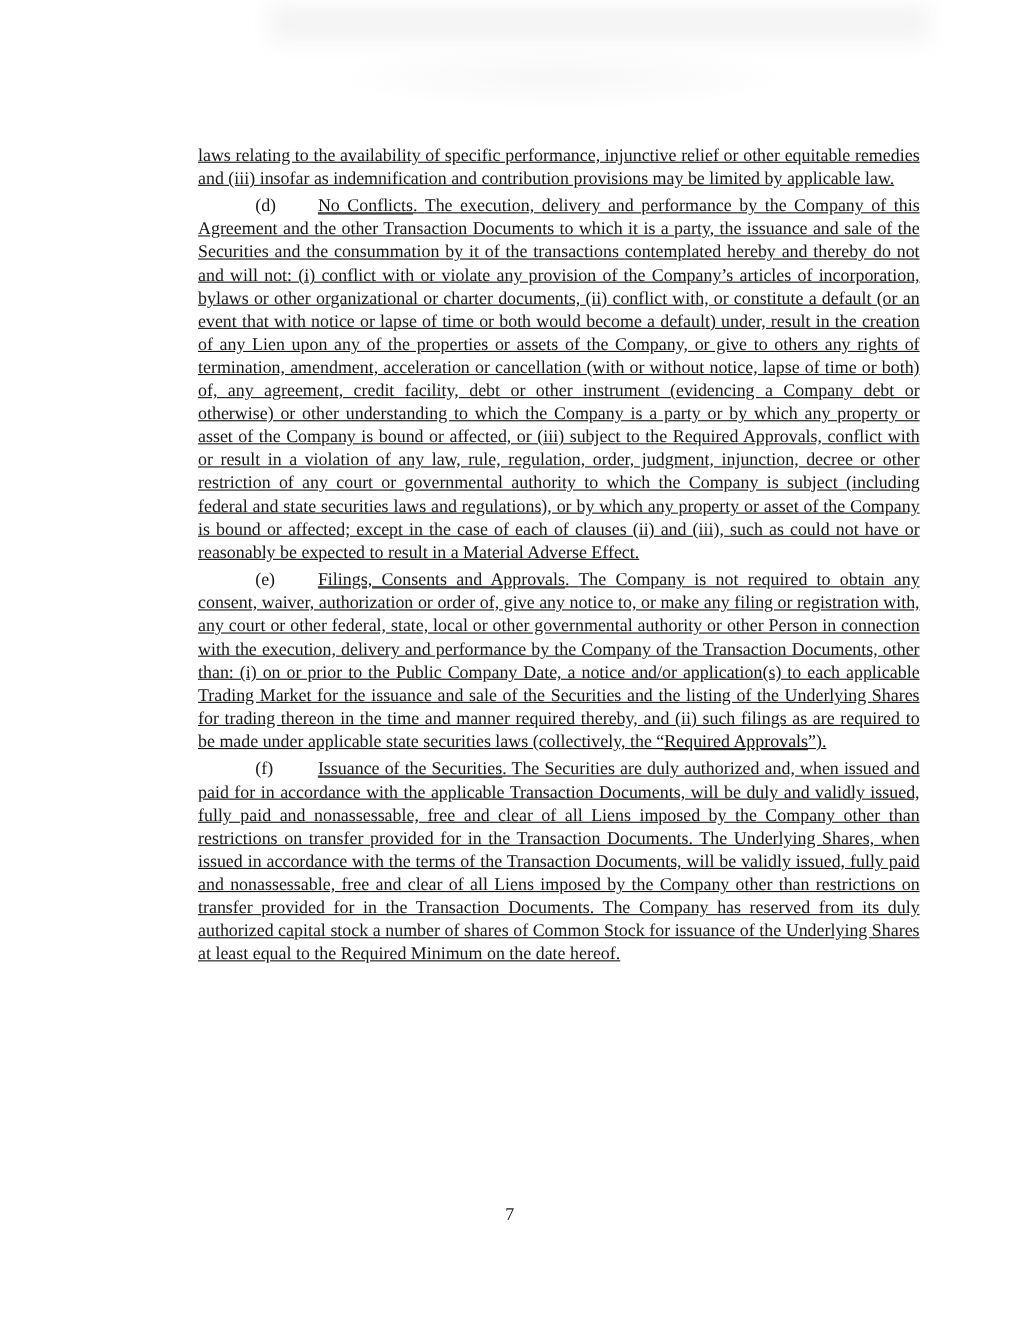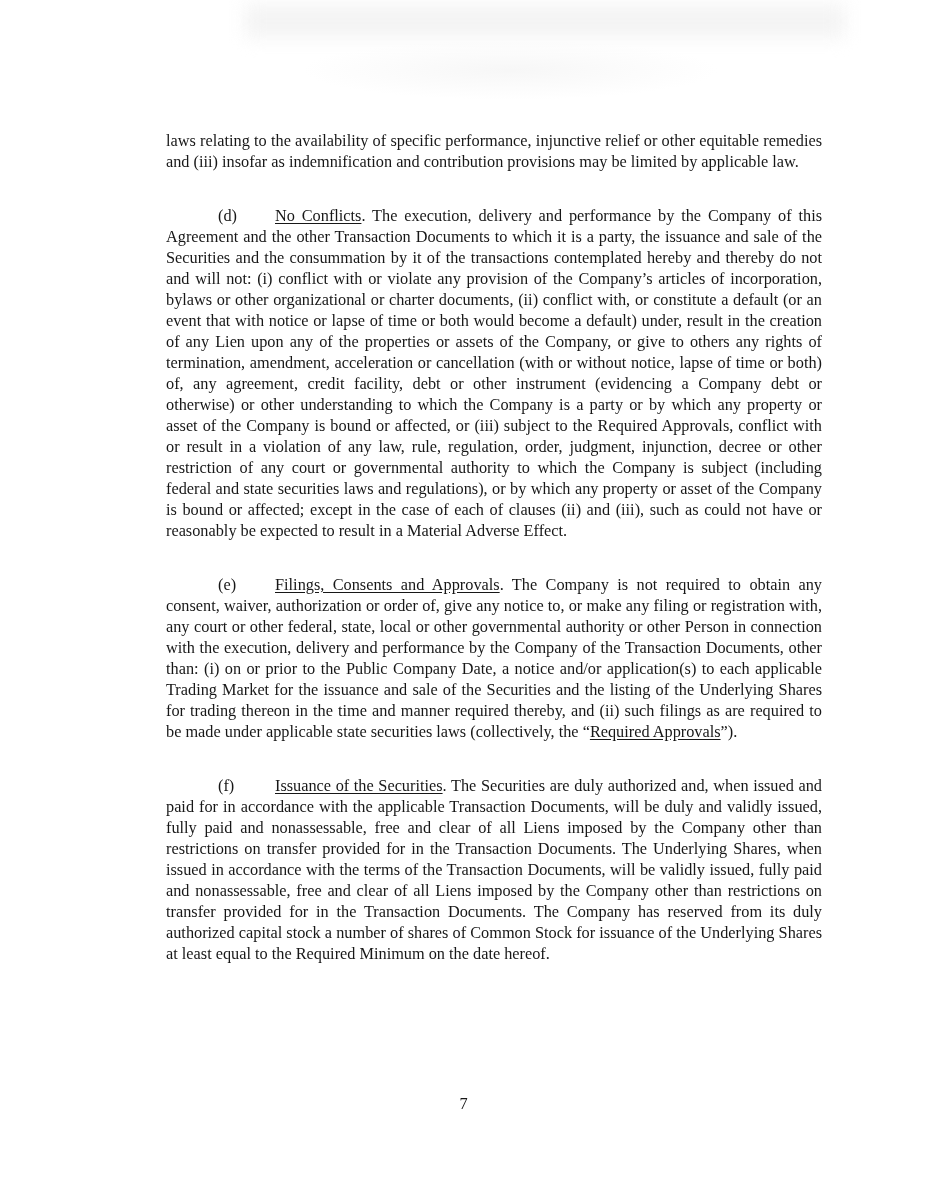--- a/index.html
+++ b/index.html
@@ -31,32 +31,33 @@
     position: absolute;
     top: 40px;
     left: 300px;
     width: 420px;
     height: 60px;
     background: radial-gradient(ellipse at center, #f6f6f6 0%, rgba(255,255,255,0) 70%);
     opacity: 0.9;
   }
   .content {
     position: absolute;
-    left: 166px;
+    left: 180px;
     top: 130px;
     width: 656px;
     font-size: 16.3px;
     line-height: 21px;
     text-align: justify;
+    text-decoration: underline;
   }
   p.para {
     margin: 0;
   }
   p.para + p.para {
-    margin-top: 33px;
+    margin-top: 4px;
   }
   p.para.gap-xl {
     margin-top: 47px;
   }
   p.lettered {
     text-indent: 52px;
   }
   .pnum {
     display: inline-block;
     width: 57px;

